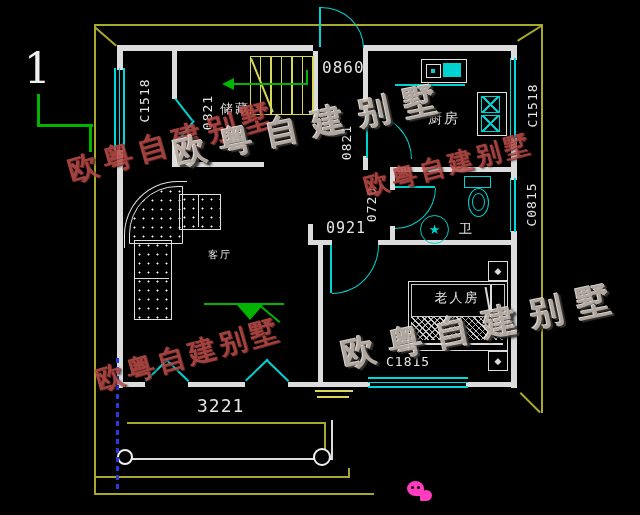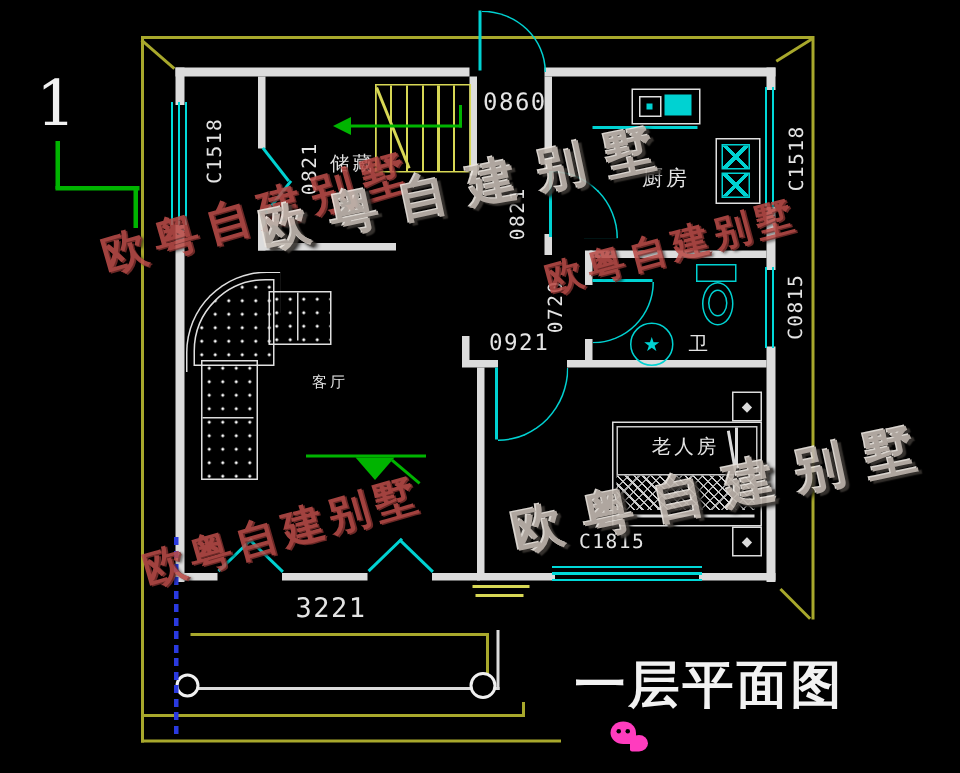--- a/index.html
+++ b/index.html
@@ -179,21 +179,20 @@
   <div class="lbl zh" style="left:411px;top:289px;width:92px;text-align:center;font-size:13px;z-index:6;">老人房</div>
   <div class="lbl" style="left:386px;top:354px;font-size:13px;text-align:right;">C1815</div>
   <div class="lbl" style="left:197px;top:395px;font-size:18px;">3221</div>
 
   <div class="wm wm-red" style="left:55px;top:122px;width:235px;font-size:30px;letter-spacing:6px;transform:rotate(-16deg);">欧粤自建别墅</div>
   <div class="wm wm-red" style="left:348px;top:148px;width:200px;font-size:25px;letter-spacing:4px;transform:rotate(-15deg);">欧粤自建别墅</div>
   <div class="wm wm-red" style="left:86px;top:336px;width:205px;font-size:28px;letter-spacing:4px;transform:rotate(-16deg);">欧粤自建别墅</div>
   <div class="wm wm-gray" style="left:152px;top:103px;width:320px;font-size:33px;letter-spacing:14px;transform:rotate(-12deg);">欧粤自建别墅</div>
   <div class="wm wm-gray" style="left:318px;top:303px;width:330px;font-size:34px;letter-spacing:14px;transform:rotate(-12deg);">欧粤自建别墅</div>
 
-  <div class="lbl zh" style="left:383px;top:434px;font-size:34px;font-weight:bold;color:#f2f2f2;letter-spacing:2px;">一层平面图</div>
   <div class="abs" style="left:407px;top:480px;width:28px;height:24px;">
     <div class="abs" style="left:0;top:1px;width:17px;height:15px;background:#ff3cbe;border-radius:50% 50% 12% 50%;"></div>
     <div class="abs" style="left:13px;top:10px;width:12px;height:11px;background:#ff3cbe;border-radius:50% 50% 50% 12%;"></div>
     <div class="abs" style="left:4px;top:6px;width:3px;height:3px;background:#000;border-radius:50%;"></div>
     <div class="abs" style="left:10px;top:6px;width:3px;height:3px;background:#000;border-radius:50%;"></div>
   </div>
 
 </div>
 
 </body></html>

